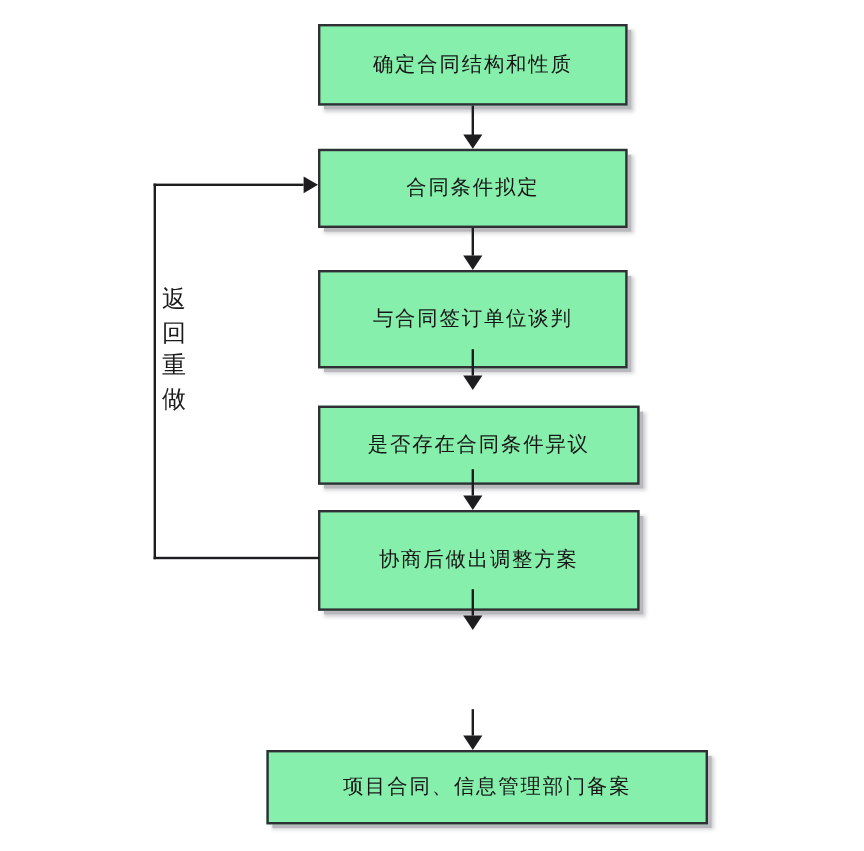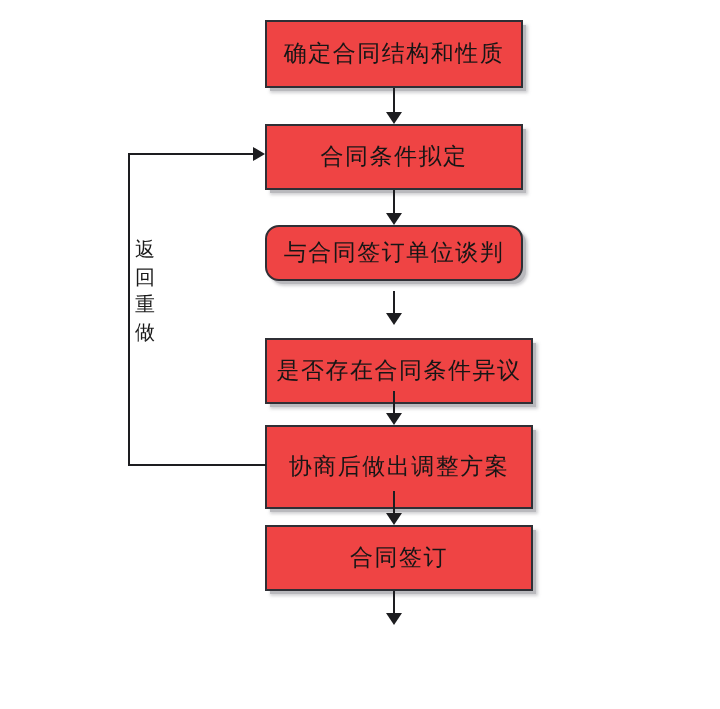--- a/index.html
+++ b/index.html
@@ -17,29 +17,29 @@
   #flow-root {
     position: relative;
     width: 720px;
     height: 709px;
     background: #ffffff;
   }
   
   .node {
     position: absolute;
     box-sizing: border-box;
-    background: #ef4444;
+    background: #86efac;
     border: 2px solid #2f2f35;
     box-shadow: 4px 4px 0 -1px #b9b9bd, 5px 5px 3px rgba(120,120,128,0.35);
     display: flex;
     align-items: center;
     justify-content: center;
     color: #161616;
     font-family: "DejaVu Serif", "Liberation Serif", serif;
-    font-size: 23px;
+    font-size: 17px;
     letter-spacing: 1.5px;
     line-height: 1.1;
     white-space: nowrap;
     user-select: none;
   }
   .node-label {
     display: block;
   }
   
   .conn-v {
@@ -87,36 +87,36 @@
 <div id="flow-root">
 
   <div class="node" style="left:265px; top:20px; width:258px; height:68px;">
     <span class="node-label">确定合同结构和性质</span>
   </div>
 
   <div class="node" style="left:265px; top:124px; width:258px; height:66px;justify-content:center;">
     <span class="node-label">合同条件拟定</span>
   </div>
 
-  <div class="node" style="left:265px; top:225px; width:258px; height:56px;border-radius:14px;">
+  <div class="node" style="left:265px; top:225px; width:258px; height:82px;">
     <span class="node-label">与合同签订单位谈判</span>
   </div>
 
   <div class="node" style="left:265px; top:338px; width:268px; height:66px;">
     <span class="node-label">是否存在合同条件异议</span>
   </div>
 
   <div class="node" style="left:265px; top:425px; width:268px; height:84px;">
     <span class="node-label">协商后做出调整方案</span>
   </div>
 
-  <div class="node" style="left:265px; top:525px; width:268px; height:66px;">
-    <span class="node-label">合同签订</span>
+
+  <div class="node" style="left:222px; top:625px; width:368px; height:62px;">
+    <span class="node-label">项目合同、信息管理部门备案</span>
   </div>
-
 
   <div class="conn-v" style="left:393px; top:88px; height:26px;"></div>
   <div class="arrow-down" style="left:386px; top:112px;"></div>
 
   <div class="conn-v" style="left:393px; top:190px; height:23px;"></div>
   <div class="arrow-down" style="left:386px; top:213px;"></div>
 
   <div class="conn-v" style="left:393px; top:291px; height:22px;"></div>
   <div class="arrow-down" style="left:386px; top:313px;"></div>
 

